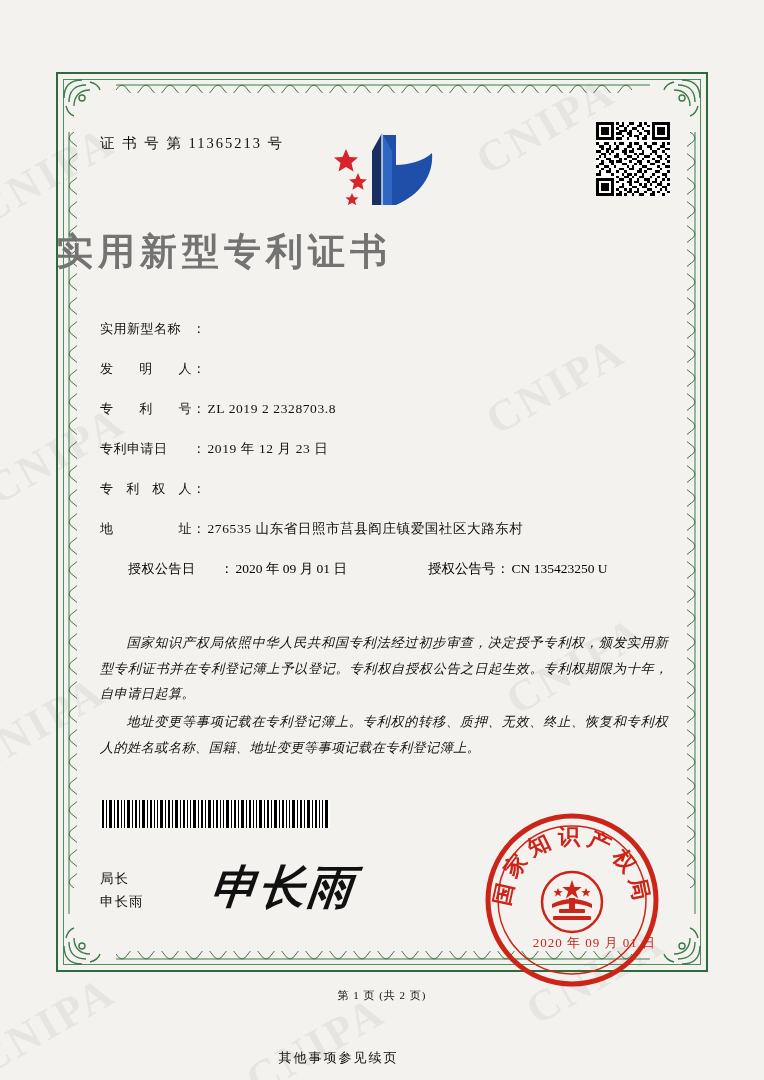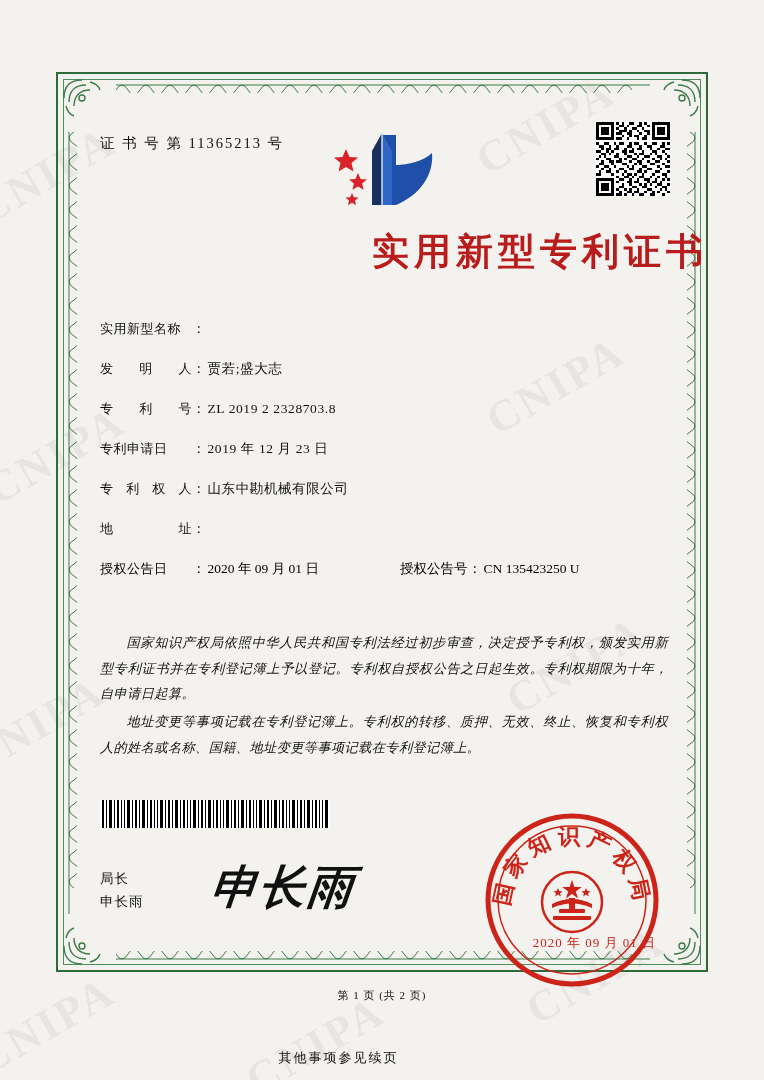--- a/index.html
+++ b/index.html
@@ -100,25 +100,25 @@
     transform: translateX(-50%);
     width: 140px;
     height: 86px;
   }
 
   .title {
     position: absolute;
     left: 0;
     right: 0;
     top: 155px;
-    text-align: right;
+    text-align: left;
     font-size: 37px;
     font-weight: bold;
     letter-spacing: 5px;
-    color: #b91c1c;
+    color: #737373;
     font-family: "DejaVu Serif", "Liberation Serif", serif;
   }
 
   
   .fields {
     position: absolute;
     left: 44px;
     top: 248px;
     right: 38px;
   }
@@ -150,21 +150,21 @@
   .field-row-2 {
     display: flex;
     align-items: baseline;
     margin-bottom: 20px;
     font-size: 13.5px;
   }
   .field-row-2 .half {
     display: flex;
     align-items: baseline;
   }
-  .field-row-2 .half.first { width: 300px; flex: 0 0 300px; }
+  .field-row-2 .half.first { width: 300px; flex: 0 0 300px; margin-left: 28px; }
 
   
   .body-text {
     position: absolute;
     left: 44px;
     right: 40px;
     top: 558px;
     font-size: 13.2px;
     line-height: 1.95;
     color: #111;
@@ -575,21 +575,20 @@
         <span class="f-colon">：</span>
       </div>
 
       <div class="field">
         <span class="f-label spread">
           <span>发</span>
           <span>明</span>
           <span>人</span>
         </span>
         <span class="f-colon">：</span>
-        <span class="f-value">贾若;盛大志</span>
       </div>
 
       <div class="field">
         <span class="f-label spread">
           <span>专</span>
           <span>利</span>
           <span>号</span>
         </span>
         <span class="f-colon">：</span>
         <span class="f-value">ZL 2019 2 2328703.8</span>
@@ -602,29 +601,29 @@
       </div>
 
       <div class="field">
         <span class="f-label spread">
           <span>专</span>
           <span>利</span>
           <span>权</span>
           <span>人</span>
         </span>
         <span class="f-colon">：</span>
-        <span class="f-value">山东中勘机械有限公司</span>
       </div>
 
       <div class="field">
         <span class="f-label spread">
           <span>地</span>
           <span>址</span>
         </span>
         <span class="f-colon">：</span>
+        <span class="f-value">276535  山东省日照市莒县阎庄镇爱国社区大路东村</span>
       </div>
 
       <div class="field-row-2">
         <span class="half first">
           <span class="f-label">授权公告日</span>
           <span class="f-colon">：</span>
           <span>2020 年 09 月 01 日</span>
         </span>
         <span class="half">
           <span style="width:68px; display:inline-block;">授权公告号</span>

